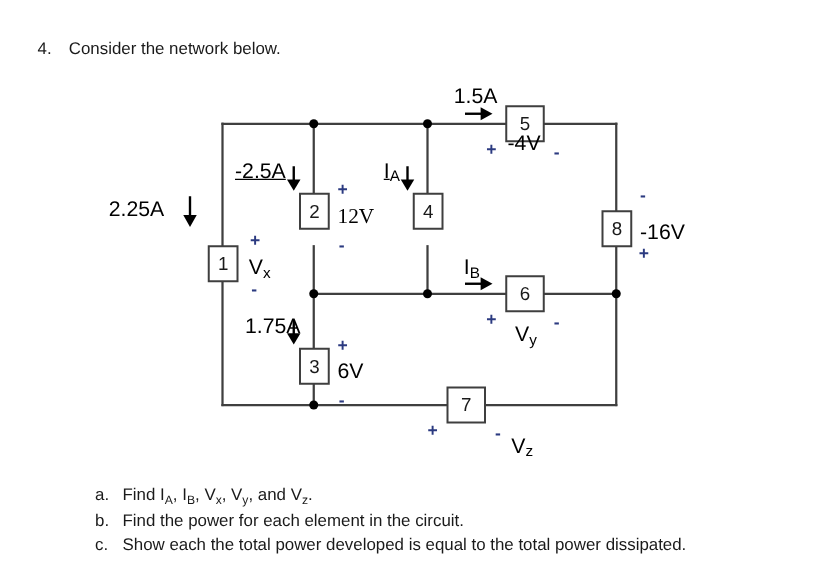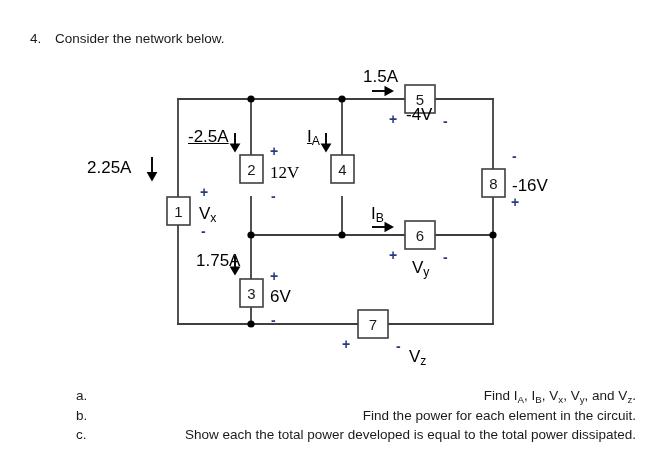--- a/index.html
+++ b/index.html
@@ -47,21 +47,21 @@
     align-items: baseline;
     font-size: 13.5px;
     line-height: 19px;
     color: #1a1a1a;
     white-space: nowrap;
   }
   .part-marker {
     width: 22px;
     flex: 0 0 22px;
   }
-  .part-text { flex: 1 1 auto; text-align: right; }
+  .part-text { flex: 1 1 auto; }
   sub {
     font-size: 0.72em;
     vertical-align: baseline;
     position: relative;
     top: 0.28em;
   }
   
   #circuit {
     position: absolute;
     left: 0;

